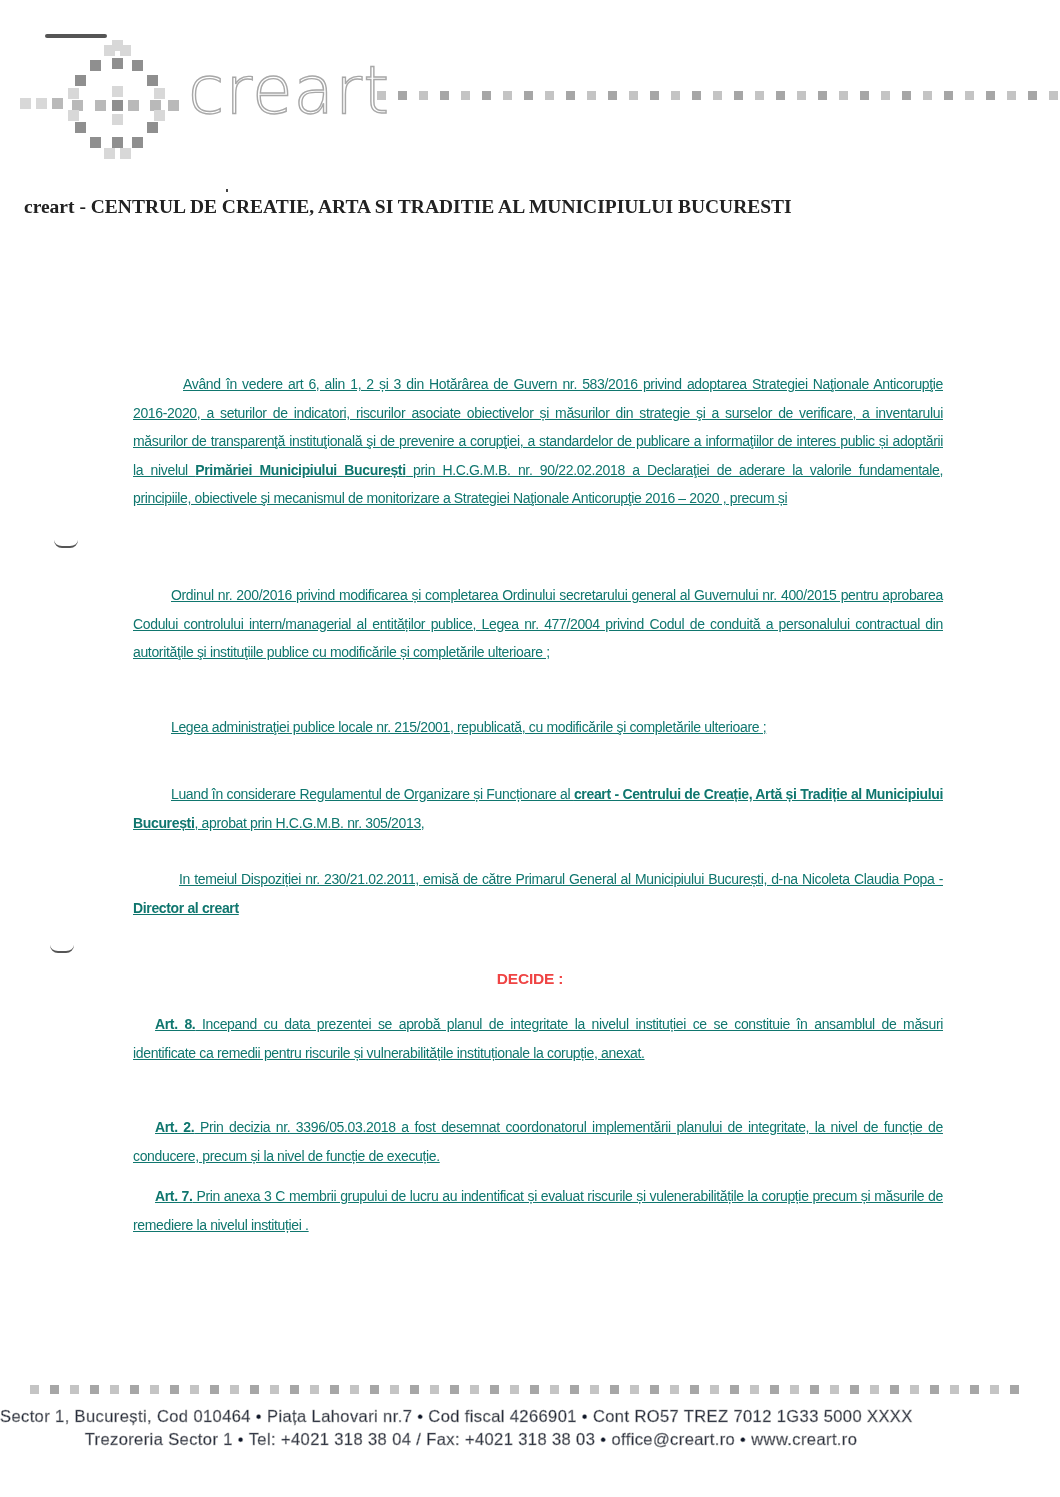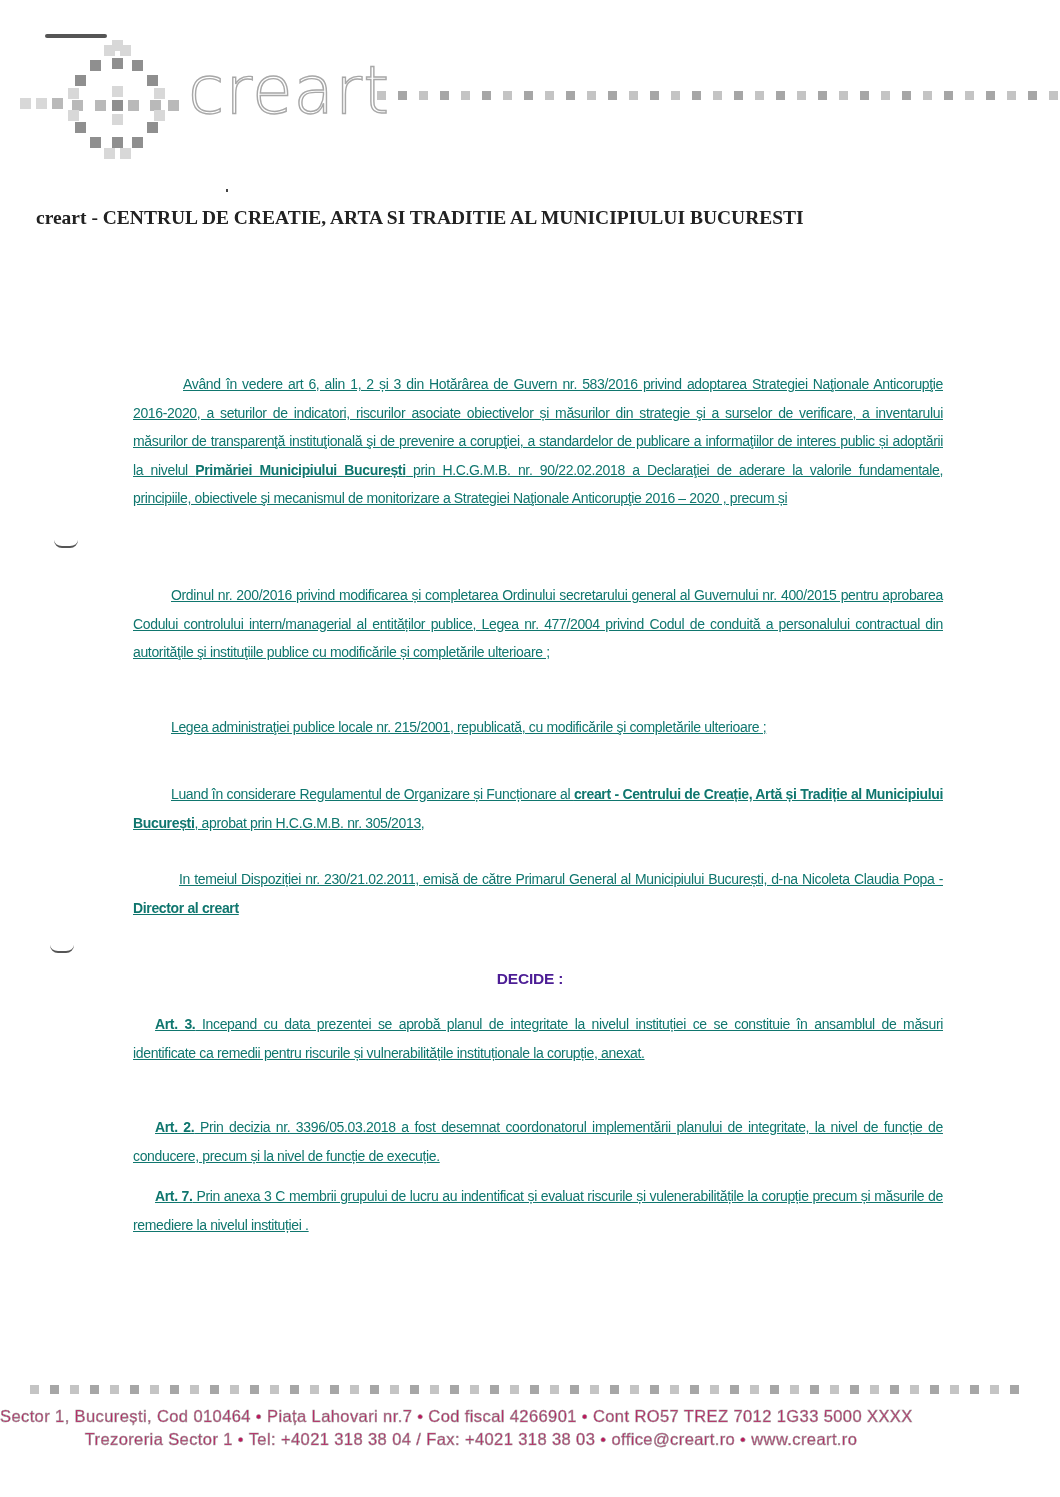--- a/index.html
+++ b/index.html
@@ -24,21 +24,21 @@
     .dots-row span:nth-child(2n) { background: #a6a6a6; }
     .header-dots { left: 377px; top: 91px; }
 
     
     .title-block {
       left: 0; width: 1060px; top: 190px; text-align: center;
       font-family: "Liberation Serif", serif; font-weight: bold; color: #222;
     }
     .title-line1 { font-size: 18px; line-height: 22px; }
     .title-line2 { font-size: 18px; line-height: 22px; margin-top: 1px; }
-    .title-line3 { font-size: 19.5px; line-height: 24px; margin-top: 16px; padding-left: 36px; text-align: left; }
+    .title-line3 { font-size: 19.5px; line-height: 24px; margin-top: 5px; padding-left: 24px; text-align: left; }
 
     
     .para {
       left: 133px; width: 810px;
       font-family: "Liberation Sans Narrow", "Liberation Sans", sans-serif;
       font-size: 14px; line-height: 28.5px; text-align: justify; color: #0f766e;
       letter-spacing: -0.35px;
       text-decoration: underline;
     }
     .para .indent { display: inline-block; }
@@ -49,40 +49,40 @@
     .p3 { top: 706px; margin-top: 7px; }
     .p3 .indent { width: 38px; }
     .p4 { top: 780px; }
     .p4 .indent { width: 38px; }
     .p5 { top: 845px; margin-top: 20px; }
     .p5 .indent { width: 46px; }
     b { font-weight: bold; }
 
     .decide {
       left: 0; width: 1060px; top: 970px; text-align: center;
-      font-family: "Liberation Sans", sans-serif; font-weight: bold; font-size: 15.5px; color: #4c1d95;
+      font-family: "Liberation Sans", sans-serif; font-weight: bold; font-size: 15.5px; color: #ef4444;
       letter-spacing: -0.2px;
     }
     .art1 { top: 1010px; }
     .art2 { top: 1113px; }
     .art3 { top: 1182px; }
     .art .indent { width: 22px; }
 
     
     .mark { width: 24px; height: 6px; border-bottom: 2px solid #555; border-radius: 0 0 12px 12px; }
     .mark1 { left: 54px; top: 540px; }
     .mark2 { left: 50px; top: 945px; }
     .speck { left: 226px; top: 189px; width: 2px; height: 3px; background: #444; }
 
     
     .footer-dots { left: 30px; top: 1385px; }
     .footer-dots.dots-row { gap: 11px; }
     .footer-line {
       left: 0; width: 912px; text-align: center;
-      font-family: "Liberation Sans", sans-serif; font-size: 16.5px; color: #be185d;
+      font-family: "Liberation Sans", sans-serif; font-size: 16.5px; color: #0f172a;
       -webkit-text-stroke: 0.6px #9d9d9d; letter-spacing: 0.4px; white-space: nowrap;
     }
     .footer-line1 { top: 1407px; }
     .footer-line2 { top: 1430px; padding-left: 15px; }
   </style>
 </head>
 <body>
 
 <div class="abs top-rule"></div>
 <div class="abs logo-mark" id="logoMark">
@@ -168,21 +168,21 @@
 
 <div class="abs para p4"><span class="indent"></span><span>Luand în considerare  Regulamentul de Organizare și Funcționare al </span><b>creart - Centrului de Creație, Artă și Tradiție al Municipiului București</b><span>, aprobat prin H.C.G.M.B. nr. 305/2013,</span></div>
 
 <div class="abs para p5"><span class="indent"></span><span>In temeiul Dispoziției nr. 230/21.02.2011, emisă de către Primarul General al Municipiului București, d-na Nicoleta Claudia Popa - </span><b>Director al creart</b></div>
 
 <div class="abs mark mark1"></div>
 <div class="abs mark mark2"></div>
 
 <div class="abs decide">DECIDE :</div>
 
-<div class="abs para art art1"><span class="indent"></span><b>Art. 3.</b><span> Incepand cu data prezentei se aprobă planul de integritate la nivelul instituției ce se constituie în ansamblul de măsuri identificate ca remedii pentru riscurile și vulnerabilitățile instituționale la corupție, anexat.</span></div>
+<div class="abs para art art1"><span class="indent"></span><b>Art. 8.</b><span> Incepand cu data prezentei se aprobă planul de integritate la nivelul instituției ce se constituie în ansamblul de măsuri identificate ca remedii pentru riscurile și vulnerabilitățile instituționale la corupție, anexat.</span></div>
 
 <div class="abs para art art2"><span class="indent"></span><b>Art. 2.</b><span> Prin decizia nr.  3396/05.03.2018 a fost desemnat coordonatorul implementării planului de integritate, la nivel de funcție de conducere, precum și la nivel de funcție de execuție.</span></div>
 
 <div class="abs para art art3"><span class="indent"></span><b>Art. 7.</b><span> Prin anexa 3 C membrii grupului de lucru au indentificat și evaluat riscurile și vulenerabilitățile la corupție precum și măsurile  de remediere la nivelul instituției .</span></div>
 
 <div class="abs dots-row footer-dots" id="footerDots">
     <span></span>
     <span></span>
     <span></span>
     <span></span>

